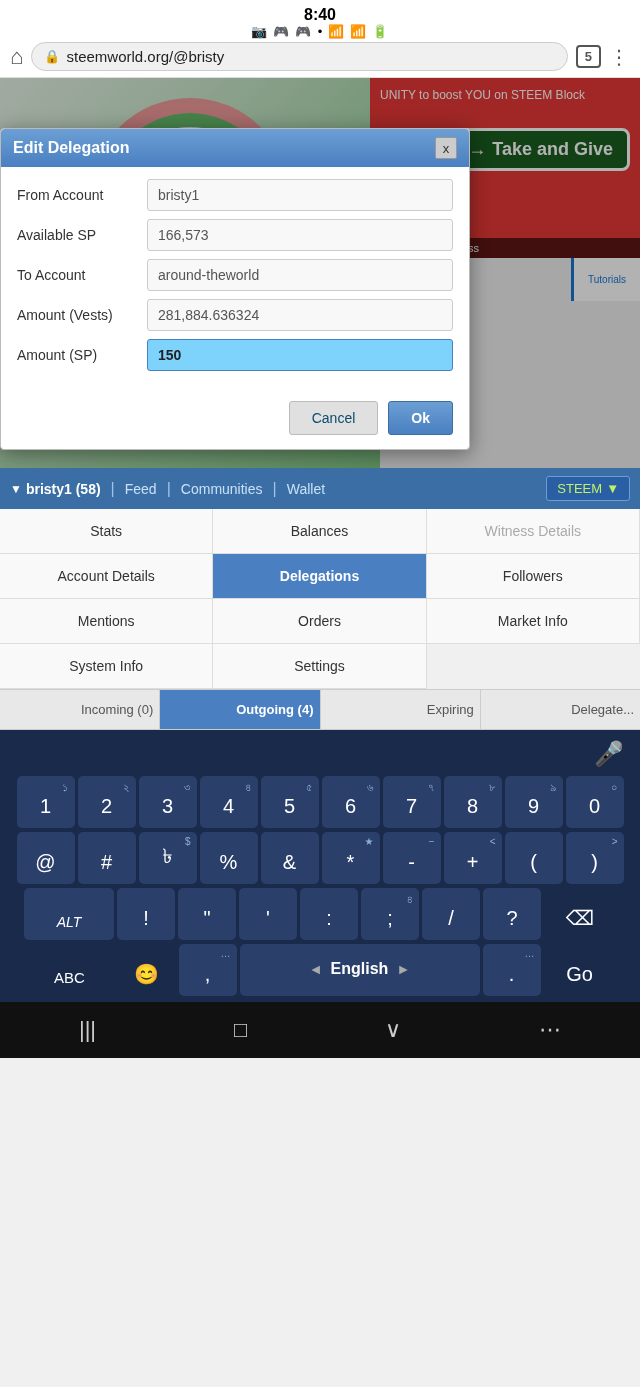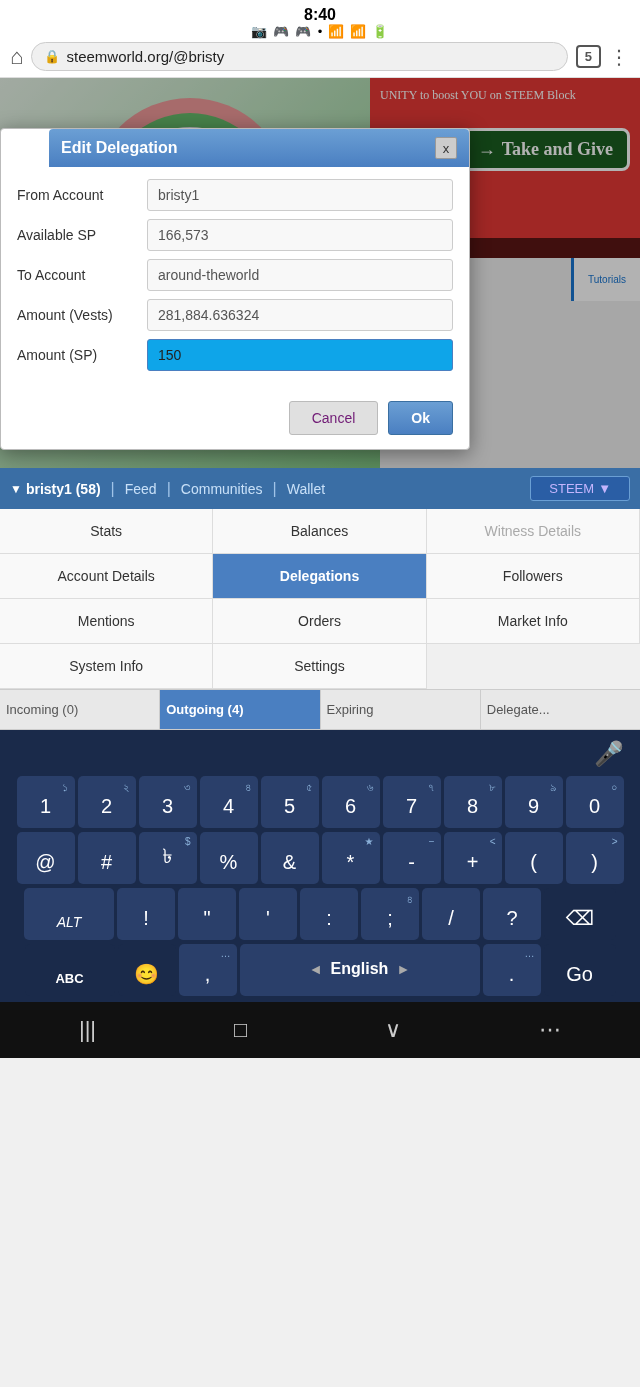--- a/index.html
+++ b/index.html
@@ -90,21 +90,20 @@
       border: 14px solid #c8e6c9;
       border-top-color: #66bb6a;
     }
 
     .bg-right {
       position: absolute;
       right: 0; top: 0;
       width: 270px; height: 180px;
       background: #e53935;
       overflow: hidden;
-      font-family: Liberation Serif, serif;
     }
     .take-give-badge {
       position: absolute;
       top: 50px; right: 10px;
       background: #1b5e20;
       border: 3px solid white;
       border-radius: 8px;
       padding: 8px 14px;
       color: white;
       font-size: 18px;
@@ -145,21 +144,20 @@
       box-shadow: 0 4px 20px rgba(0,0,0,0.4);
     }
     .dialog-header {
       background: linear-gradient(to bottom, #6b9fd4, #4a7fc1);
       color: white;
       padding: 8px 12px;
       display: flex;
       justify-content: space-between;
       align-items: center;
       border-radius: 4px 4px 0 0;
-      margin-left: 48px;
     }
     .dialog-title { font-size: 16px; font-weight: bold; }
     .dialog-close {
       background: #ccc;
       border: 1px solid #999;
       color: #333;
       width: 22px; height: 22px;
       display: flex; align-items: center; justify-content: center;
       cursor: pointer;
       font-size: 13px;
@@ -181,38 +179,39 @@
       flex: 1;
       padding: 7px 10px;
       border: 1px solid #ccc;
       border-radius: 3px;
       background: #f8f8f8;
       font-size: 14px;
       color: #555;
       outline: none;
     }
     .dialog-input.active {
-      background: #0ea5e9;
+      background: #7dd3fc;
       border-color: #4a7fc1;
       color: #222;
+      font-weight: bold;
     }
     .dialog-footer {
       display: flex;
       justify-content: flex-end;
       gap: 10px;
       padding: 10px 16px 14px;
     }
     .btn-cancel {
       background: #e0e0e0;
       border: 1px solid #bbb;
       border-radius: 3px;
       padding: 8px 22px;
       font-size: 14px;
       cursor: pointer;
-      color: #701a75;
+      color: #0c4a6e;
     }
     .btn-ok {
       background: linear-gradient(to bottom, #6b9fd4, #4a7fc1);
       border: 1px solid #3a6fa1;
       border-radius: 3px;
       padding: 8px 22px;
       font-size: 14px;
       cursor: pointer;
       color: white;
       font-weight: bold;
@@ -239,22 +238,22 @@
     .nav-sep { color: #a0c4e8; }
     .nav-link {
       color: #c8e0f8;
       font-size: 14px;
       cursor: pointer;
     }
     .nav-steem {
       margin-left: auto;
       background: #2a5ea5;
       border: 1px solid #6a9fd4;
-      color: #c4b5fd;
-      padding: 4px 18px;
+      color: #bef264;
+      padding: 4px 10px;
       font-size: 13px;
       border-radius: 3px;
       display: flex;
       align-items: center;
       gap: 4px;
       text-align: right;
     }
 
     
     .menu-grid {
@@ -282,21 +281,21 @@
     
     .tab-bar {
       display: flex;
       background: #e8e8e8;
       border-bottom: 1px solid #ccc;
       overflow: hidden;
     }
     .tab-item {
       flex: 1;
       padding: 12px 6px;
-      text-align: left;
+      text-align: right;
       font-size: 13px;
       color: #555;
       cursor: pointer;
       border-right: 1px solid #ccc;
     }
     .tab-item.active {
       background: #4a7fc1;
       color: white;
       font-weight: bold;
     }
@@ -340,21 +339,21 @@
     }
     .key .sub-char {
       position: absolute;
       top: 4px;
       right: 6px;
       font-size: 10px;
       color: #8ab0d8;
     }
     .key.wide { max-width: 90px; font-size: 14px; font-style: italic; }
     .key.backspace { max-width: 72px; background: #1a2a4a; }
-    .key.action { max-width: 90px; background: #1a2a4a; font-size: 13px; font-weight: bold; }
+    .key.action { max-width: 90px; background: #1a2a4a; font-size: 15px; }
     .key.space-bar {
       flex: 3;
       max-width: 240px;
       background: #2a3f6a;
       font-size: 16px;
       font-weight: bold;
       display: flex;
       align-items: center;
       justify-content: center;
       gap: 8px;

